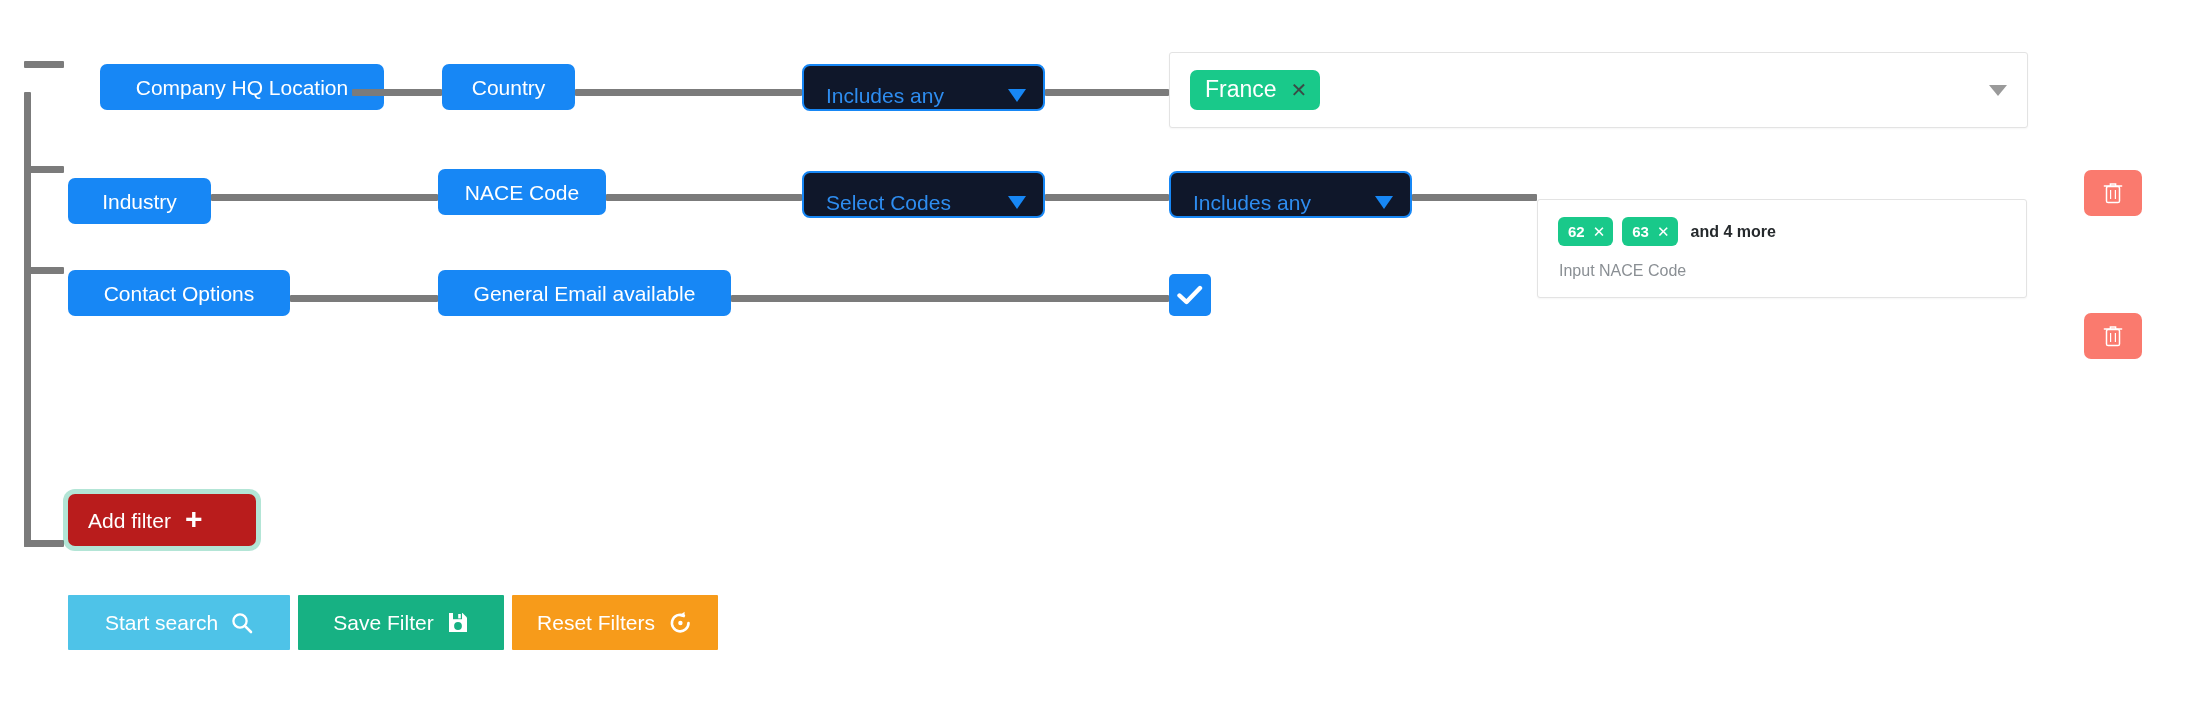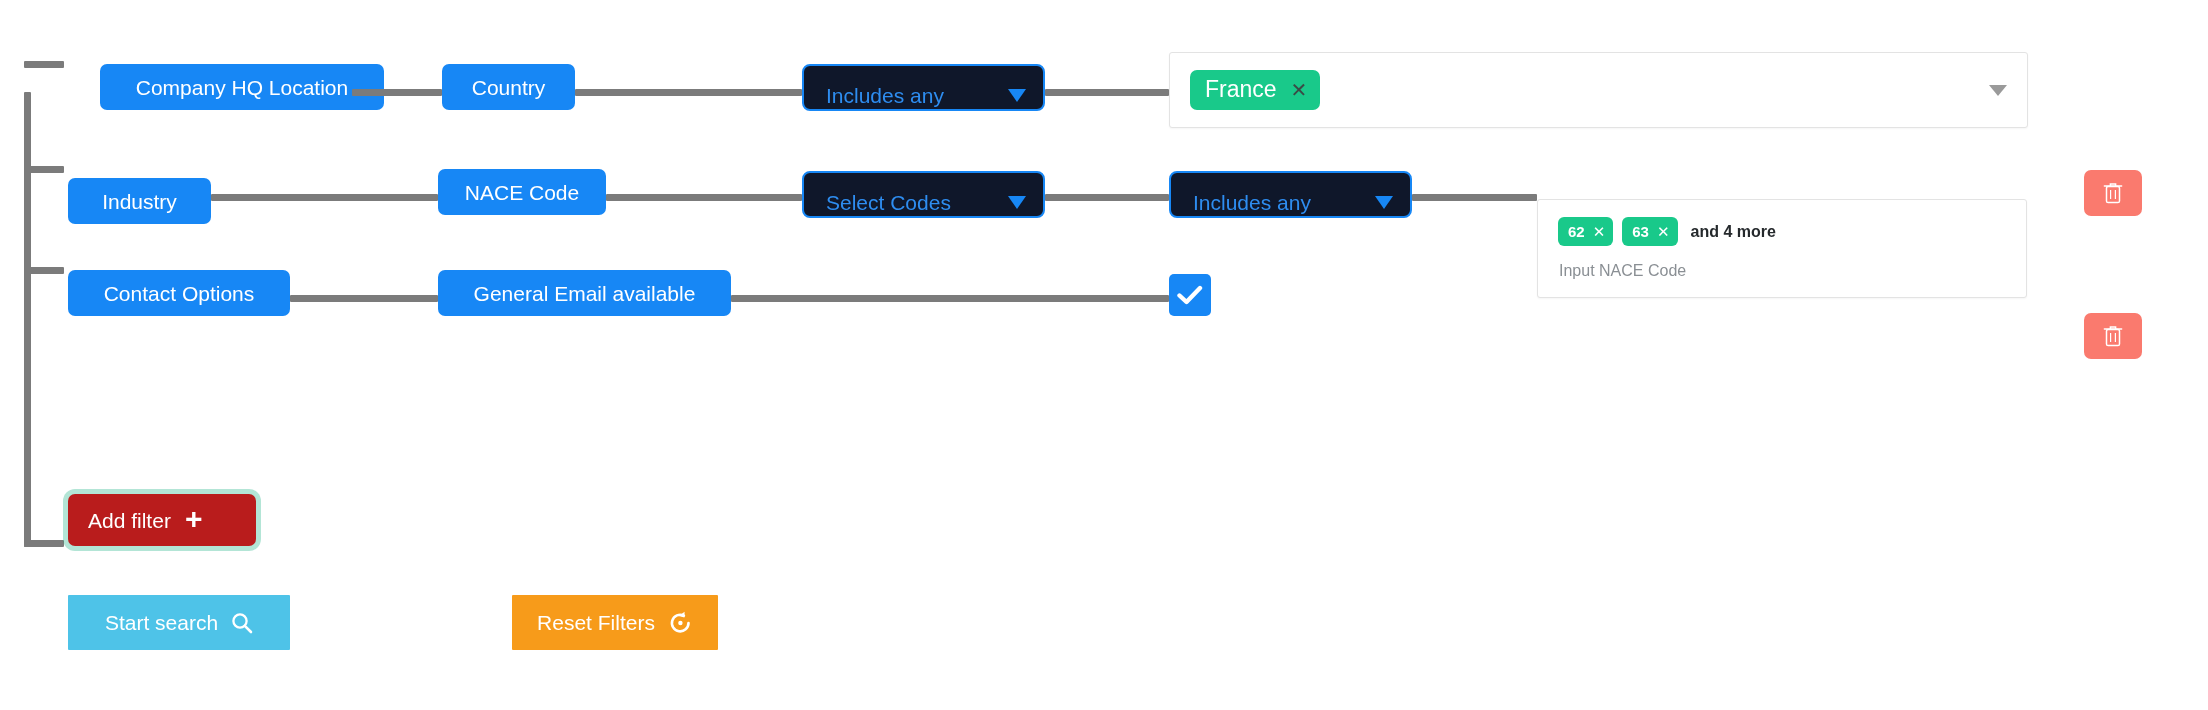--- a/index.html
+++ b/index.html
@@ -400,20 +400,31 @@
   <button class="action-btn btn-search" style="left:68px; top:595px; width:222px;">
     <span>Start search</span>
     <span class="btn-ico">
       <svg width="22" height="22" viewBox="0 0 22 22">
         <circle cx="9" cy="9" r="6.6" fill="none" stroke="#ffffff" stroke-width="2.3"></circle>
         <line x1="13.8" y1="13.8" x2="20" y2="20" stroke="#ffffff" stroke-width="2.6" stroke-linecap="round"></line>
       </svg>
     </span>
   </button>
 
+  <button class="action-btn btn-save" style="left:298px; top:595px; width:206px;">
+    <span>Save Filter</span>
+    <span class="btn-ico">
+      <svg width="22" height="23" viewBox="0 0 22 23">
+        <path d="M2 2 H15.5 L20 6.5 V21 H2 Z" fill="#ffffff"></path>
+        <rect x="6" y="2" width="9" height="6.2" fill="#17b183"></rect>
+        <rect x="11.2" y="3" width="2.6" height="4.4" fill="#ffffff"></rect>
+        <circle cx="11" cy="15" r="3.9" fill="#17b183"></circle>
+      </svg>
+    </span>
+  </button>
 
   <button class="action-btn btn-reset" style="left:512px; top:595px; width:206px;">
     <span>Reset Filters</span>
     <span class="btn-ico">
       <svg width="25" height="24" viewBox="0 0 25 24">
         <path d="M20.5 12 a8.3 8.3 0 1 1 -4.6 -7.4" fill="none" stroke="#ffffff" stroke-width="2.6" stroke-linecap="round"></path>
         <path d="M16.6 0.8 L16.4 6.4 L10.8 5.0 Z" fill="#ffffff"></path>
         <circle cx="12.4" cy="12" r="2.2" fill="#ffffff"></circle>
       </svg>
     </span>

